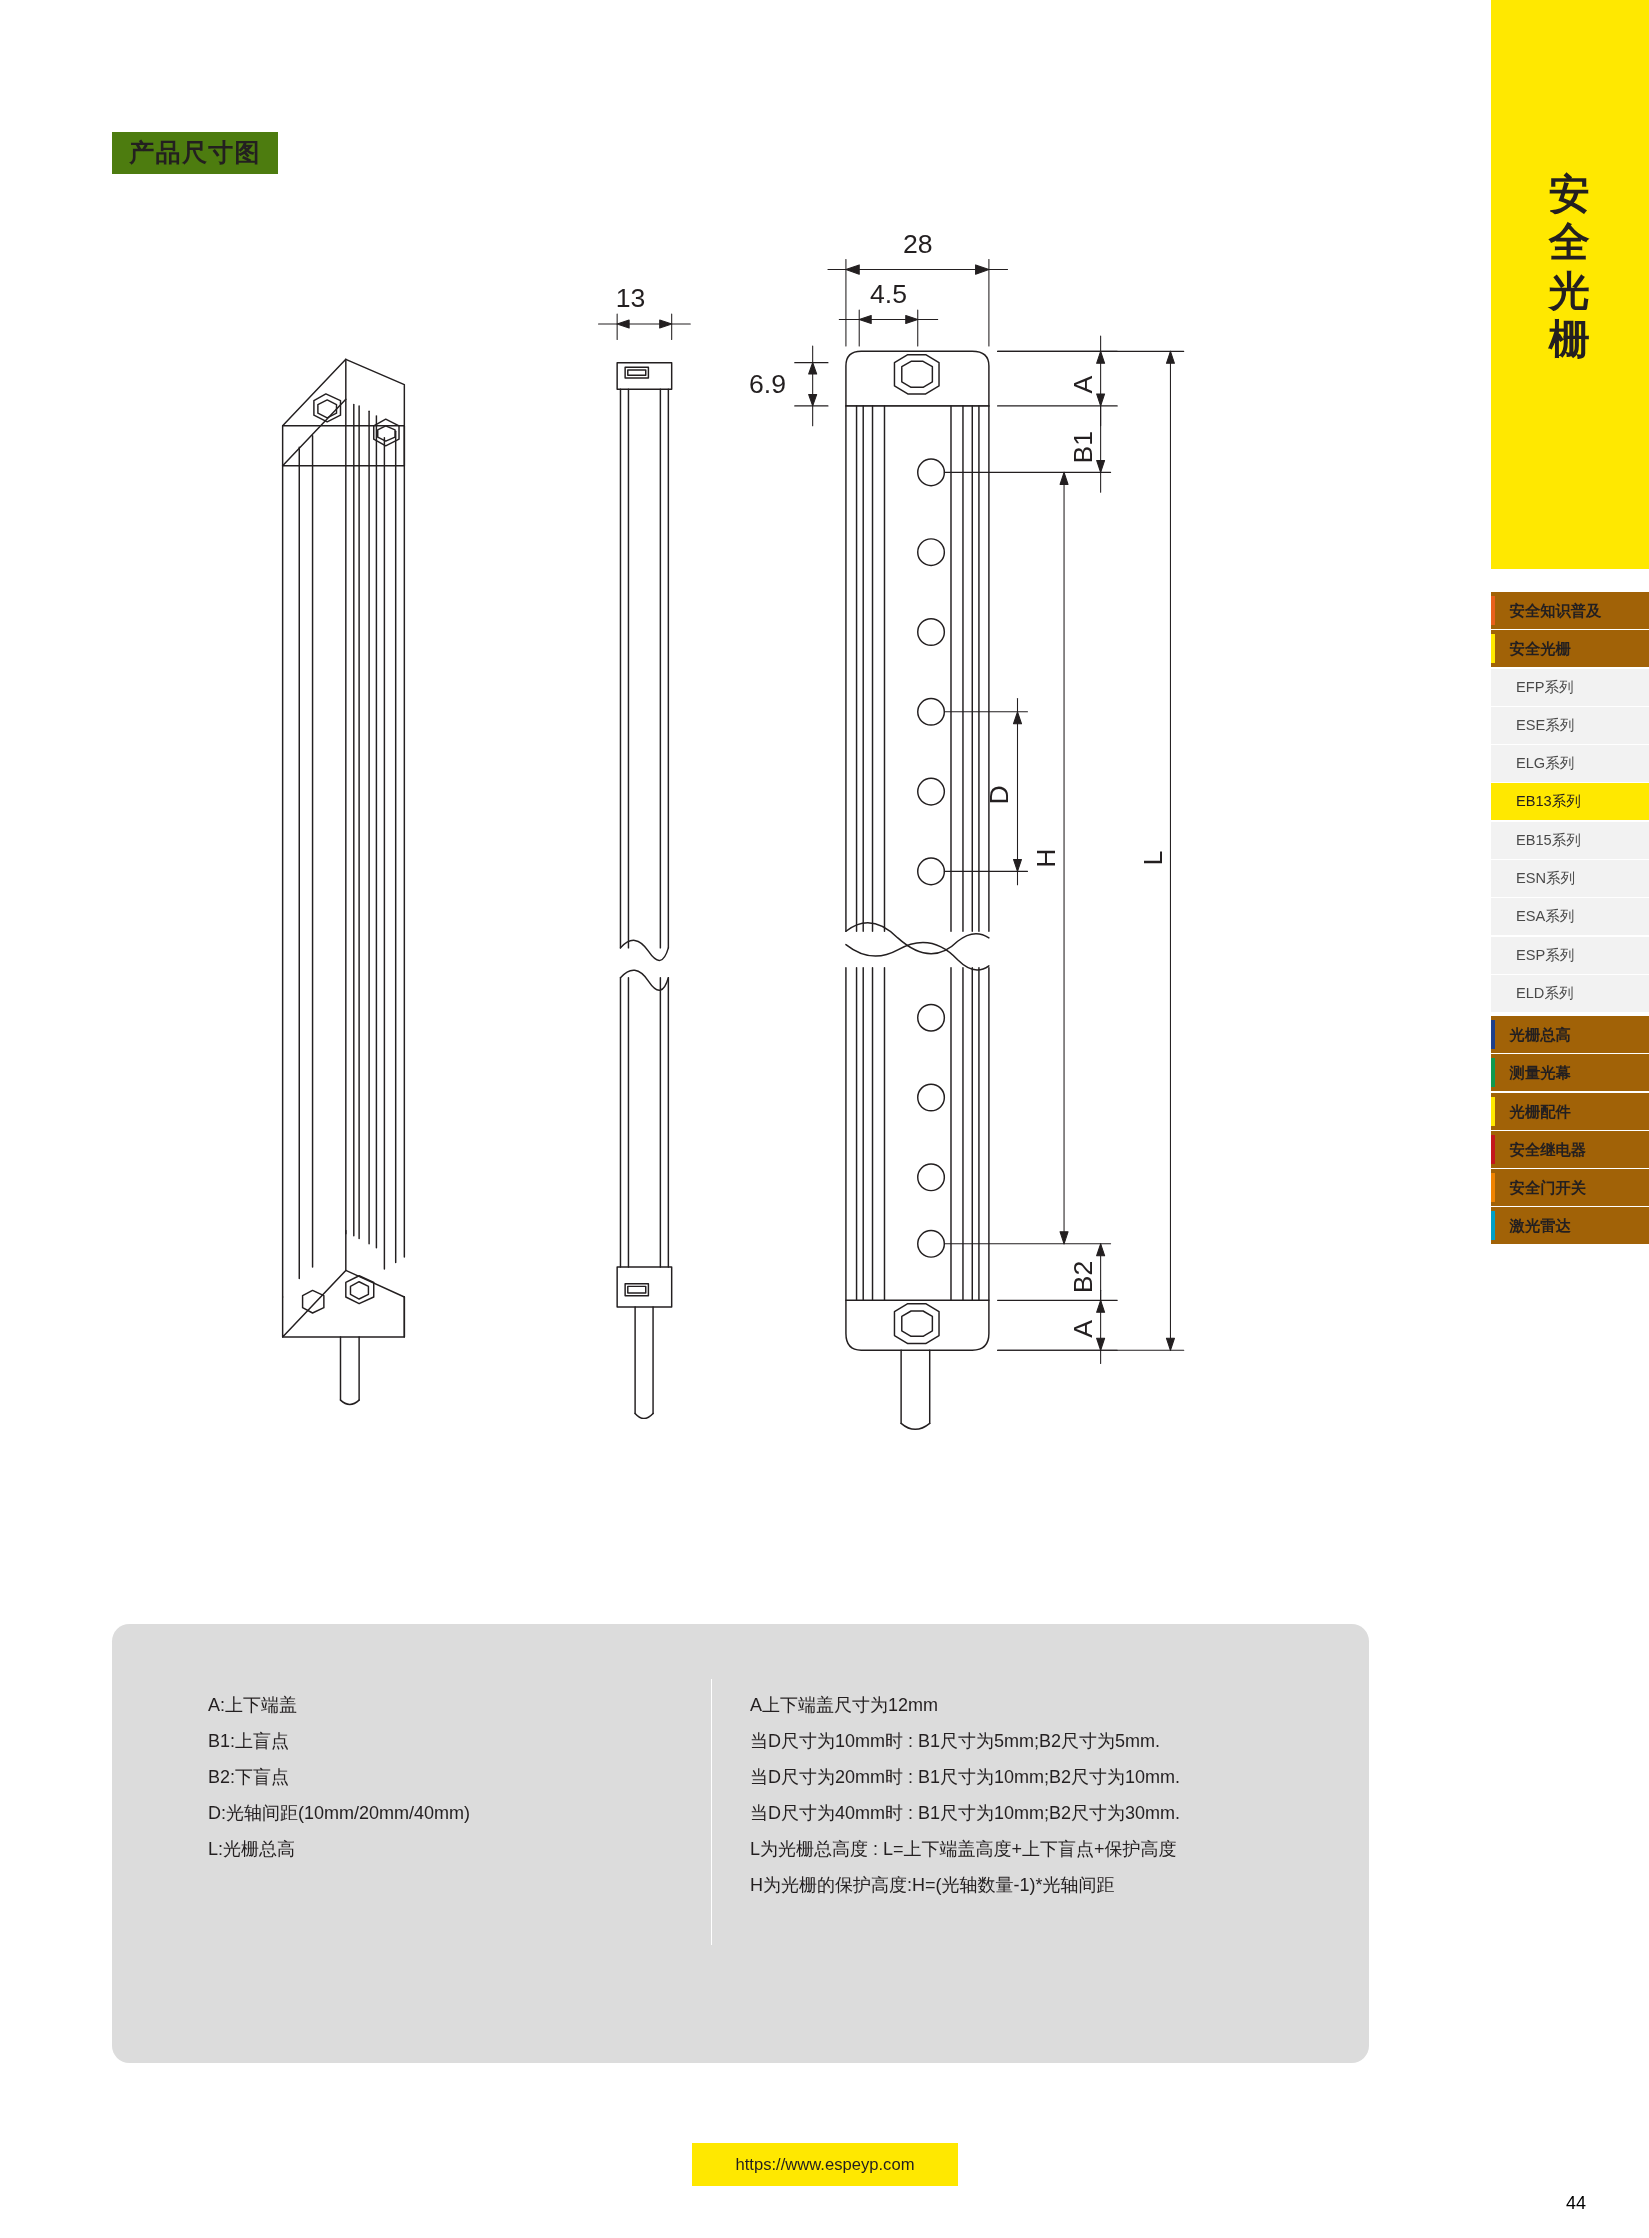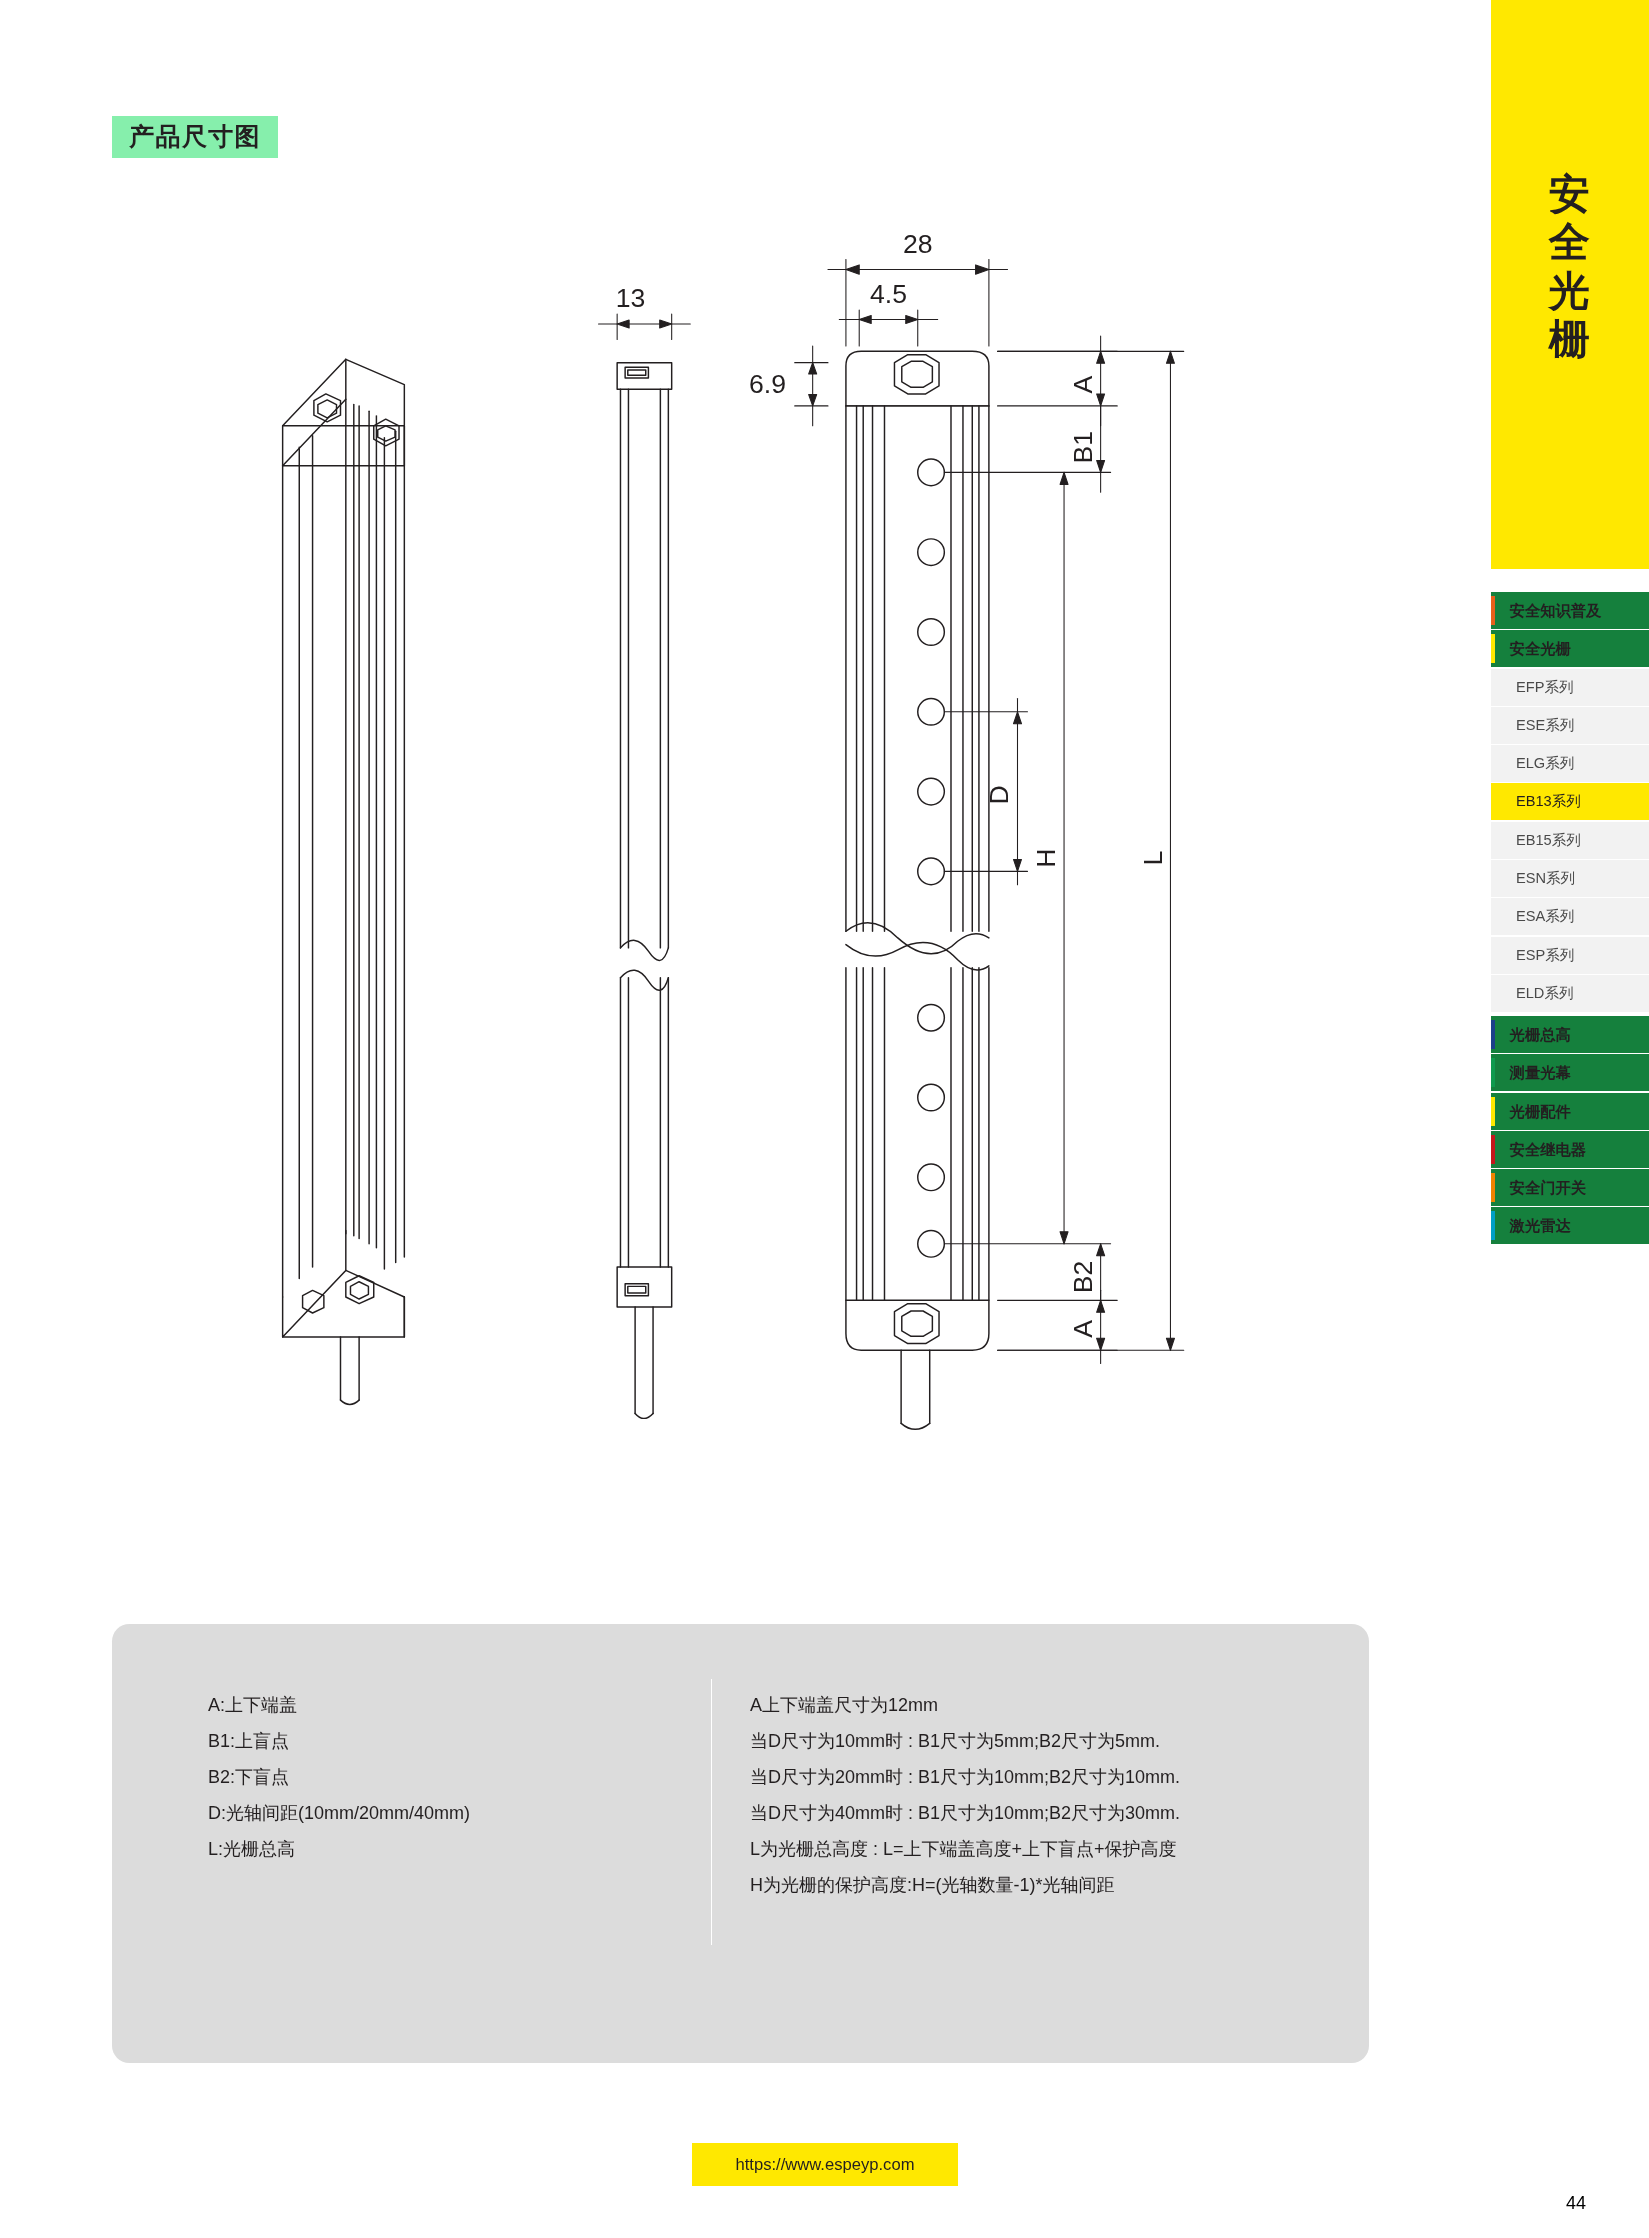--- a/index.html
+++ b/index.html
@@ -13,22 +13,22 @@
     position: relative;
     font-family: "Liberation Sans", sans-serif;
     color: #231f20;
     overflow: hidden;
   }
 
   
   .section-title {
     position: absolute;
     left: 112px;
-    top: 116px;
-    background: #86efac;
+    top: 132px;
+    background: #4d7c0f;
     padding: 8px 17.3px 9.3px 17.3px;
     font-size: 25px;
     font-weight: bold;
     letter-spacing: 1.3px;
     color: #231f20;
     line-height: 1;
   }
 
   
   .side-yellow {
@@ -87,21 +87,21 @@
   .nav-item.active-sub {
     background: #ffe800;
     color: #231f20;
   }
   .nav-item.highlight {
     background: #fffde0;
   }
   .nav-item.group-head {
     font-weight: bold;
     color: #231f20;
-    background: #15803d;
+    background: #a16207;
   }
   .nav-gap { height: 2.7px; }
 
   
   .drawing {
     position: absolute;
     left: 0;
     top: 0;
     width: 1491px;
     height: 1530px;

